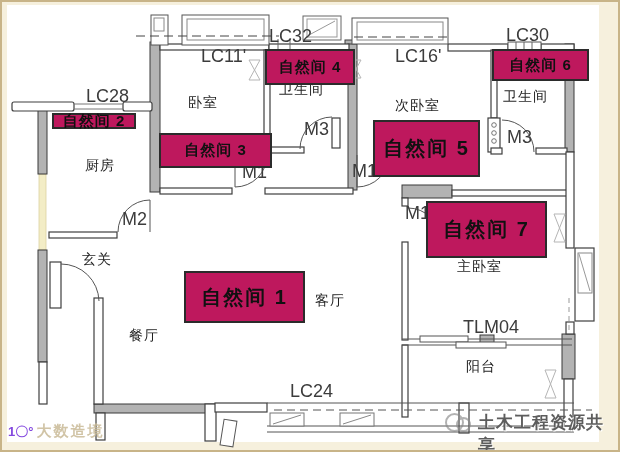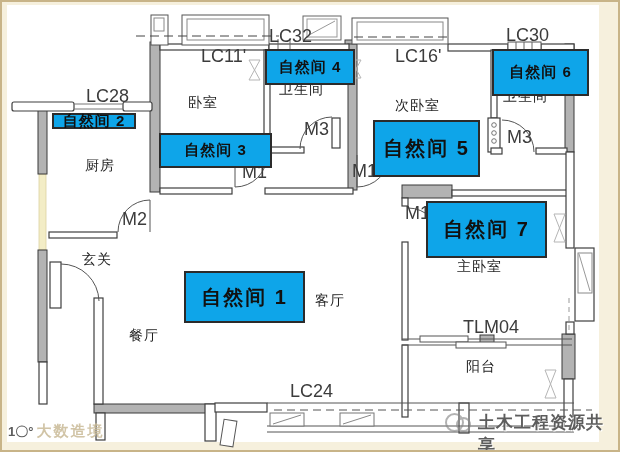--- a/index.html
+++ b/index.html
@@ -7,38 +7,38 @@
     position:relative;width:620px;height:452px;box-sizing:border-box;
     background:#f6f0dd;border:2px solid #c8b488;overflow:hidden;
     font-family:"Liberation Sans", sans-serif;
   }
   .plan{position:absolute;left:5px;top:3px;width:592px;height:437px;background:#ffffff;}
   svg.lines{position:absolute;left:0;top:0;}
   .lbl{position:absolute;color:#3c3c3c;font-size:18px;line-height:1;white-space:nowrap;}
   .room{position:absolute;color:#1f1f1f;font-size:14px;line-height:1;white-space:nowrap;letter-spacing:1px;}
   .nbox{
     position:absolute;display:flex;align-items:center;justify-content:center;
-    background:#0ea5e9;border:2px solid #2b2b2b;color:#111;font-weight:bold;
+    background:#be185d;border:2px solid #2b2b2b;color:#111;font-weight:bold;
     white-space:nowrap;box-sizing:border-box;letter-spacing:1px;
   }
   .nbox.small{font-size:15px;}
   .nbox.big{font-size:20px;letter-spacing:2px;}
   .wm-right{
     position:absolute;left:476px;top:409px;color:#5d5d5d;font-weight:bold;
     font-size:17px;letter-spacing:1px;text-shadow:1px 1px 0 #ffffff;
   }
   .wm-logo{position:absolute;left:443px;top:410px;width:30px;height:20px;opacity:.65;}
   .wm-logo .c1,.wm-logo .c2{position:absolute;border:2px solid #8a8a8a;border-radius:50%;}
   .wm-logo .c1{left:0;top:1px;width:15px;height:15px;}
   .wm-logo .c2{left:11px;top:5px;width:11px;height:11px;}
   .wm-left{
     position:absolute;left:6px;top:420px;color:#c9ba97;font-size:15px;
     font-weight:bold;letter-spacing:2px;opacity:.85;
   }
-  .wm-left .logo{font-size:13px;letter-spacing:0;margin-right:3px;color:#404040;}
+  .wm-left .logo{font-size:13px;letter-spacing:0;margin-right:3px;color:#6d28d9;}
 </style>
 </head>
 <body>
 
 <div class="canvas">
   <div class="plan"></div>
 
   <svg class="lines" width="620" height="452" viewBox="0 0 620 452">
 
     <rect x="37" y="172" width="7" height="76" fill="#f3edc6" stroke="#ddd3a0" stroke-width="0.8"></rect>
@@ -185,21 +185,21 @@
   <div class="lbl" style="left:403px;top:202px">M1</div>
   <div class="lbl" style="left:120px;top:208px">M2</div>
   <div class="lbl" style="left:302px;top:118px">M3</div>
   <div class="lbl" style="left:505px;top:126px">M3</div>
 
   <div class="nbox big" style="left:182px;top:269px;width:121px;height:52px">自然间 1</div>
   <div class="nbox small" style="left:50px;top:111px;width:84px;height:16px">自然间 2</div>
   <div class="nbox small" style="left:157px;top:131px;width:113px;height:35px">自然间 3</div>
   <div class="nbox small" style="left:263px;top:47px;width:90px;height:36px">自然间 4</div>
   <div class="nbox big" style="left:371px;top:118px;width:107px;height:57px">自然间 5</div>
-  <div class="nbox small" style="left:490px;top:47px;width:97px;height:47px">自然间 6</div>
+  <div class="nbox small" style="left:490px;top:47px;width:97px;height:32px">自然间 6</div>
   <div class="nbox big" style="left:424px;top:199px;width:121px;height:57px">自然间 7</div>
 
   <div class="wm-logo">
     <div class="c1"></div>
       <div class="c2"></div>
   </div>
   <div class="wm-right">土木工程资源共享</div>
   <div class="wm-left"><span class="logo">1〇°</span><span>大数造境</span></div>
 </div>
 

